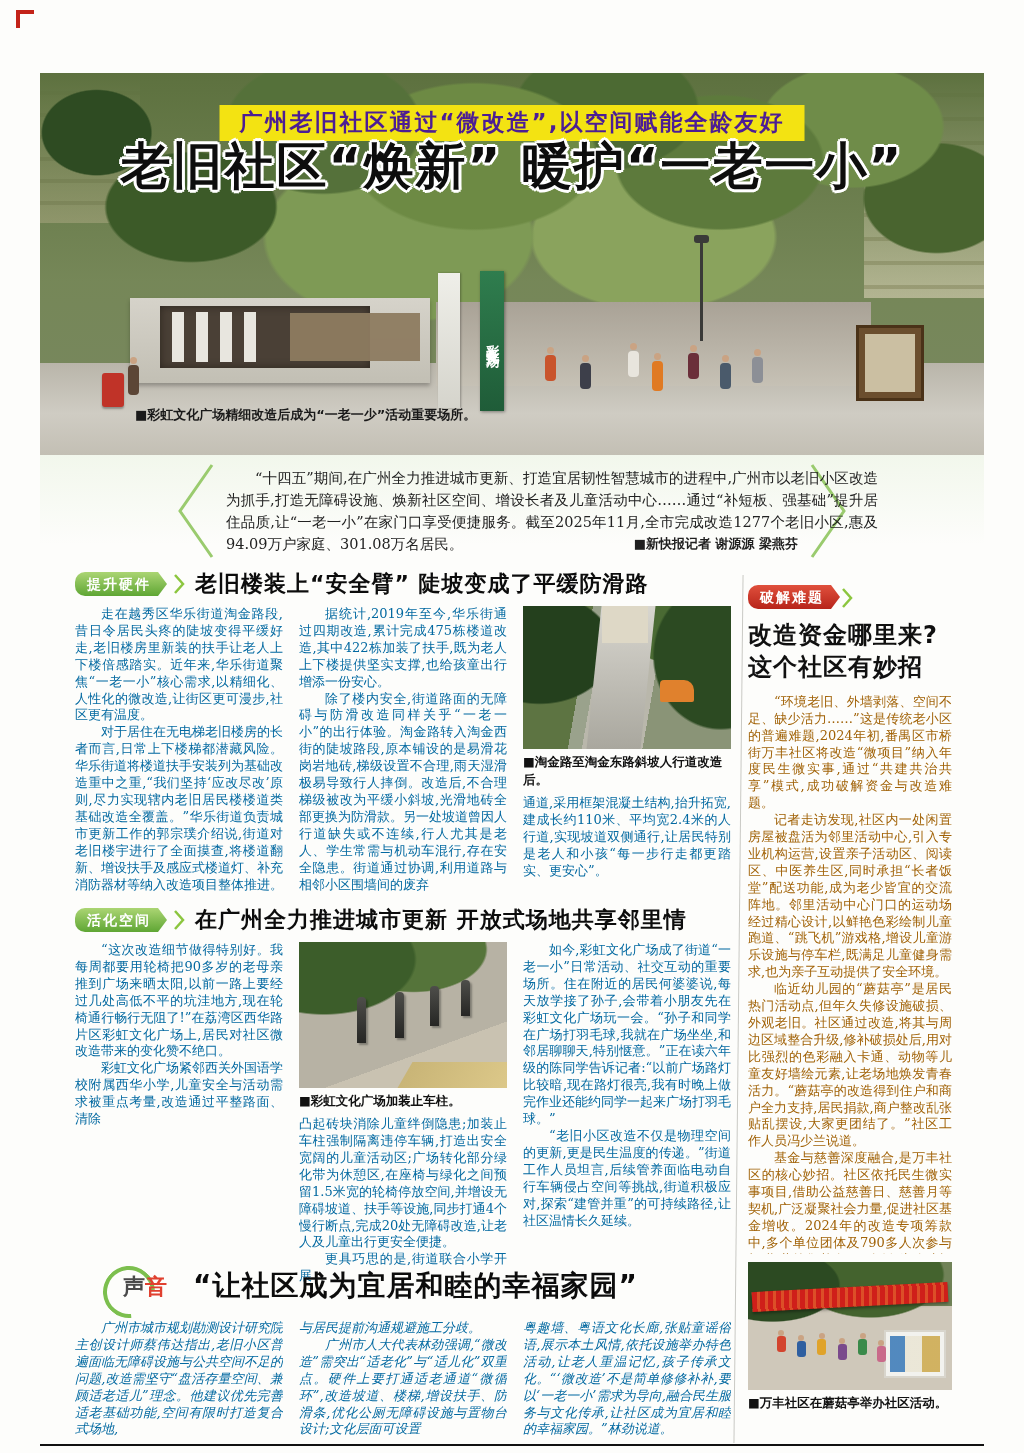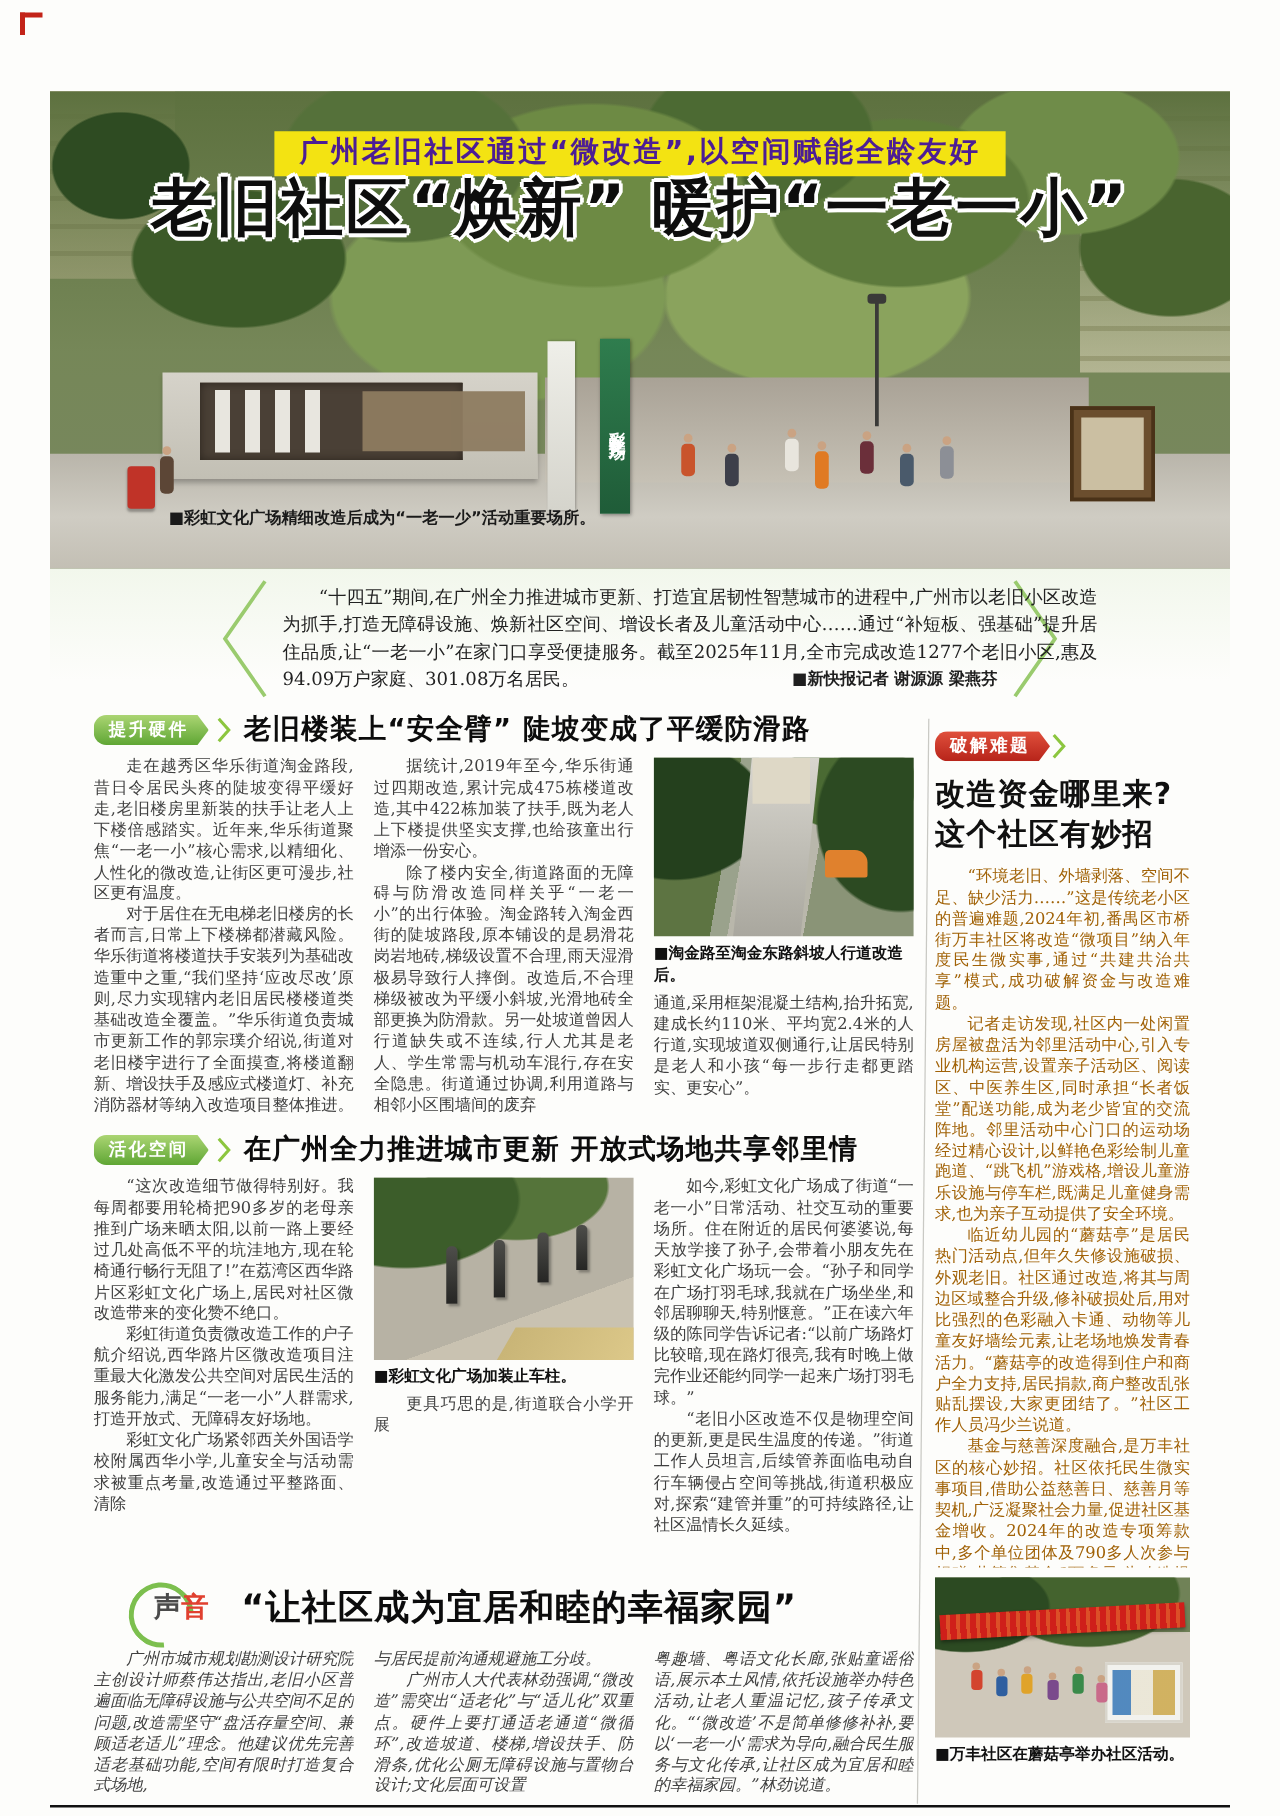--- a/index.html
+++ b/index.html
@@ -71,21 +71,21 @@
   .badge{display:inline-block;position:relative;color:#fff;font:bold 14px/1 "DejaVu Sans",sans-serif;
      padding:5px 16px 5px 12px;border-radius:10px 2px 2px 10px;letter-spacing:2px;
      clip-path:polygon(0 0,calc(100% - 9px) 0,100% 50%,calc(100% - 9px) 100%,0 100%);}
   .badge.green{background:linear-gradient(180deg,#abd573,#5fa634);}
   .badge.red{background:linear-gradient(180deg,#e0503c,#b7241a);}
   .chev-s{display:inline-block;margin-left:-4px;vertical-align:middle;}
   .sec-head{display:flex;align-items:center;gap:10px;margin-bottom:10px;}
   .sec-title{font:900 22px/1 "DejaVu Sans",sans-serif;color:#0c0c0c;letter-spacing:1px;}
   .cols{display:flex;gap:16px;}
   .col{flex:1;min-width:0;overflow:hidden;}
-  .col p{margin:0;font:13px/16.9px "DejaVu Serif",serif;text-align:justify;text-indent:2em;color:#404040;}
+  .col p{margin:0;font:13px/16.9px "DejaVu Serif",serif;text-align:justify;text-indent:2em;color:#0369a1;}
   .col p.cont{text-indent:0;}
   .cap{font:bold 12.5px/1.45 "DejaVu Sans",sans-serif;color:#111;margin:4px 0 6px;}
   .ph{position:relative;width:100%;overflow:hidden;}
   
   .ph.street{height:143px;background:
      radial-gradient(120px 90px at 8% 30%,#24401d 0 60%,transparent 62%),
      radial-gradient(110px 120px at 95% 35%,#2c4a22 0 60%,transparent 62%),
      radial-gradient(90px 60px at 75% 15%,#4a6a33 0 60%,transparent 62%),
      linear-gradient(100deg,#5d7442 0 30%,#9aa28c 30% 36%,#b9b7ab 36% 62%,#8a9477 62% 100%);}
   .ph.street .road{position:absolute;left:34%;top:0;width:26%;height:100%;background:linear-gradient(180deg,#d8d6cf,#a9a79e);transform:skewX(-6deg);}
@@ -210,32 +210,32 @@
     <div class="sec-head" style="margin-top:16px">
       <span class="badge green">活化空间</span>
       <svg class="chev-s" width="12" height="22" viewBox="0 0 12 22">
           <polyline points="2,2 10,11 2,20" fill="none" stroke="#8cc63f" stroke-width="2.5"></polyline>
         </svg>
       <span class="sec-title">在广州全力推进城市更新 开放式场地共享邻里情</span>
     </div>
     <div class="cols" style="height:342px">
       <div class="col">
         <p>“这次改造细节做得特别好。我每周都要用轮椅把90多岁的老母亲推到广场来晒太阳,以前一路上要经过几处高低不平的坑洼地方,现在轮椅通行畅行无阻了!”在荔湾区西华路片区彩虹文化广场上,居民对社区微改造带来的变化赞不绝口。</p>
-        <p>彩虹街道负责微改造工作的户子航介绍说,西华路片区微改造项目注重最大化激发公共空间对居民生活的服务能力,满足“一老一小”人群需求,打造开放式、无障碍友好场地。</p>
         <p>彩虹文化广场紧邻西关外国语学校附属西华小学,儿童安全与活动需求被重点考量,改造通过平整路面、清除</p>
       </div>
       <div class="col">
         <div class="ph bollard">
           <div class="post" style="left:28%;top:38%"></div>
           <div class="post" style="left:46%;top:34%"></div>
           <div class="post" style="left:63%;top:30%;height:40px"></div>
           <div class="post" style="left:78%;top:26%;height:36px"></div>
           <div class="curb"></div>
         </div>
         <div class="cap">■彩虹文化广场加装止车柱。</div>
+        <p class="cont">凸起砖块消除儿童绊倒隐患;加装止车柱强制隔离违停车辆,打造出安全宽阔的儿童活动区;广场转化部分绿化带为休憩区,在座椅与绿化之间预留1.5米宽的轮椅停放空间,并增设无障碍坡道、扶手等设施,同步打通4个慢行断点,完成20处无障碍改造,让老人及儿童出行更安全便捷。</p>
         <p>更具巧思的是,街道联合小学开展</p>
       </div>
       <div class="col">
         <p>如今,彩虹文化广场成了街道“一老一小”日常活动、社交互动的重要场所。住在附近的居民何婆婆说,每天放学接了孙子,会带着小朋友先在彩虹文化广场玩一会。“孙子和同学在广场打羽毛球,我就在广场坐坐,和邻居聊聊天,特别惬意。”正在读六年级的陈同学告诉记者:“以前广场路灯比较暗,现在路灯很亮,我有时晚上做完作业还能约同学一起来广场打羽毛球。”</p>
         <p>“老旧小区改造不仅是物理空间的更新,更是民生温度的传递。”街道工作人员坦言,后续管养面临电动自行车辆侵占空间等挑战,街道积极应对,探索“建管并重”的可持续路径,让社区温情长久延续。</p>
       </div>
     </div>
   </div>
 
   <div class="divider"></div>

